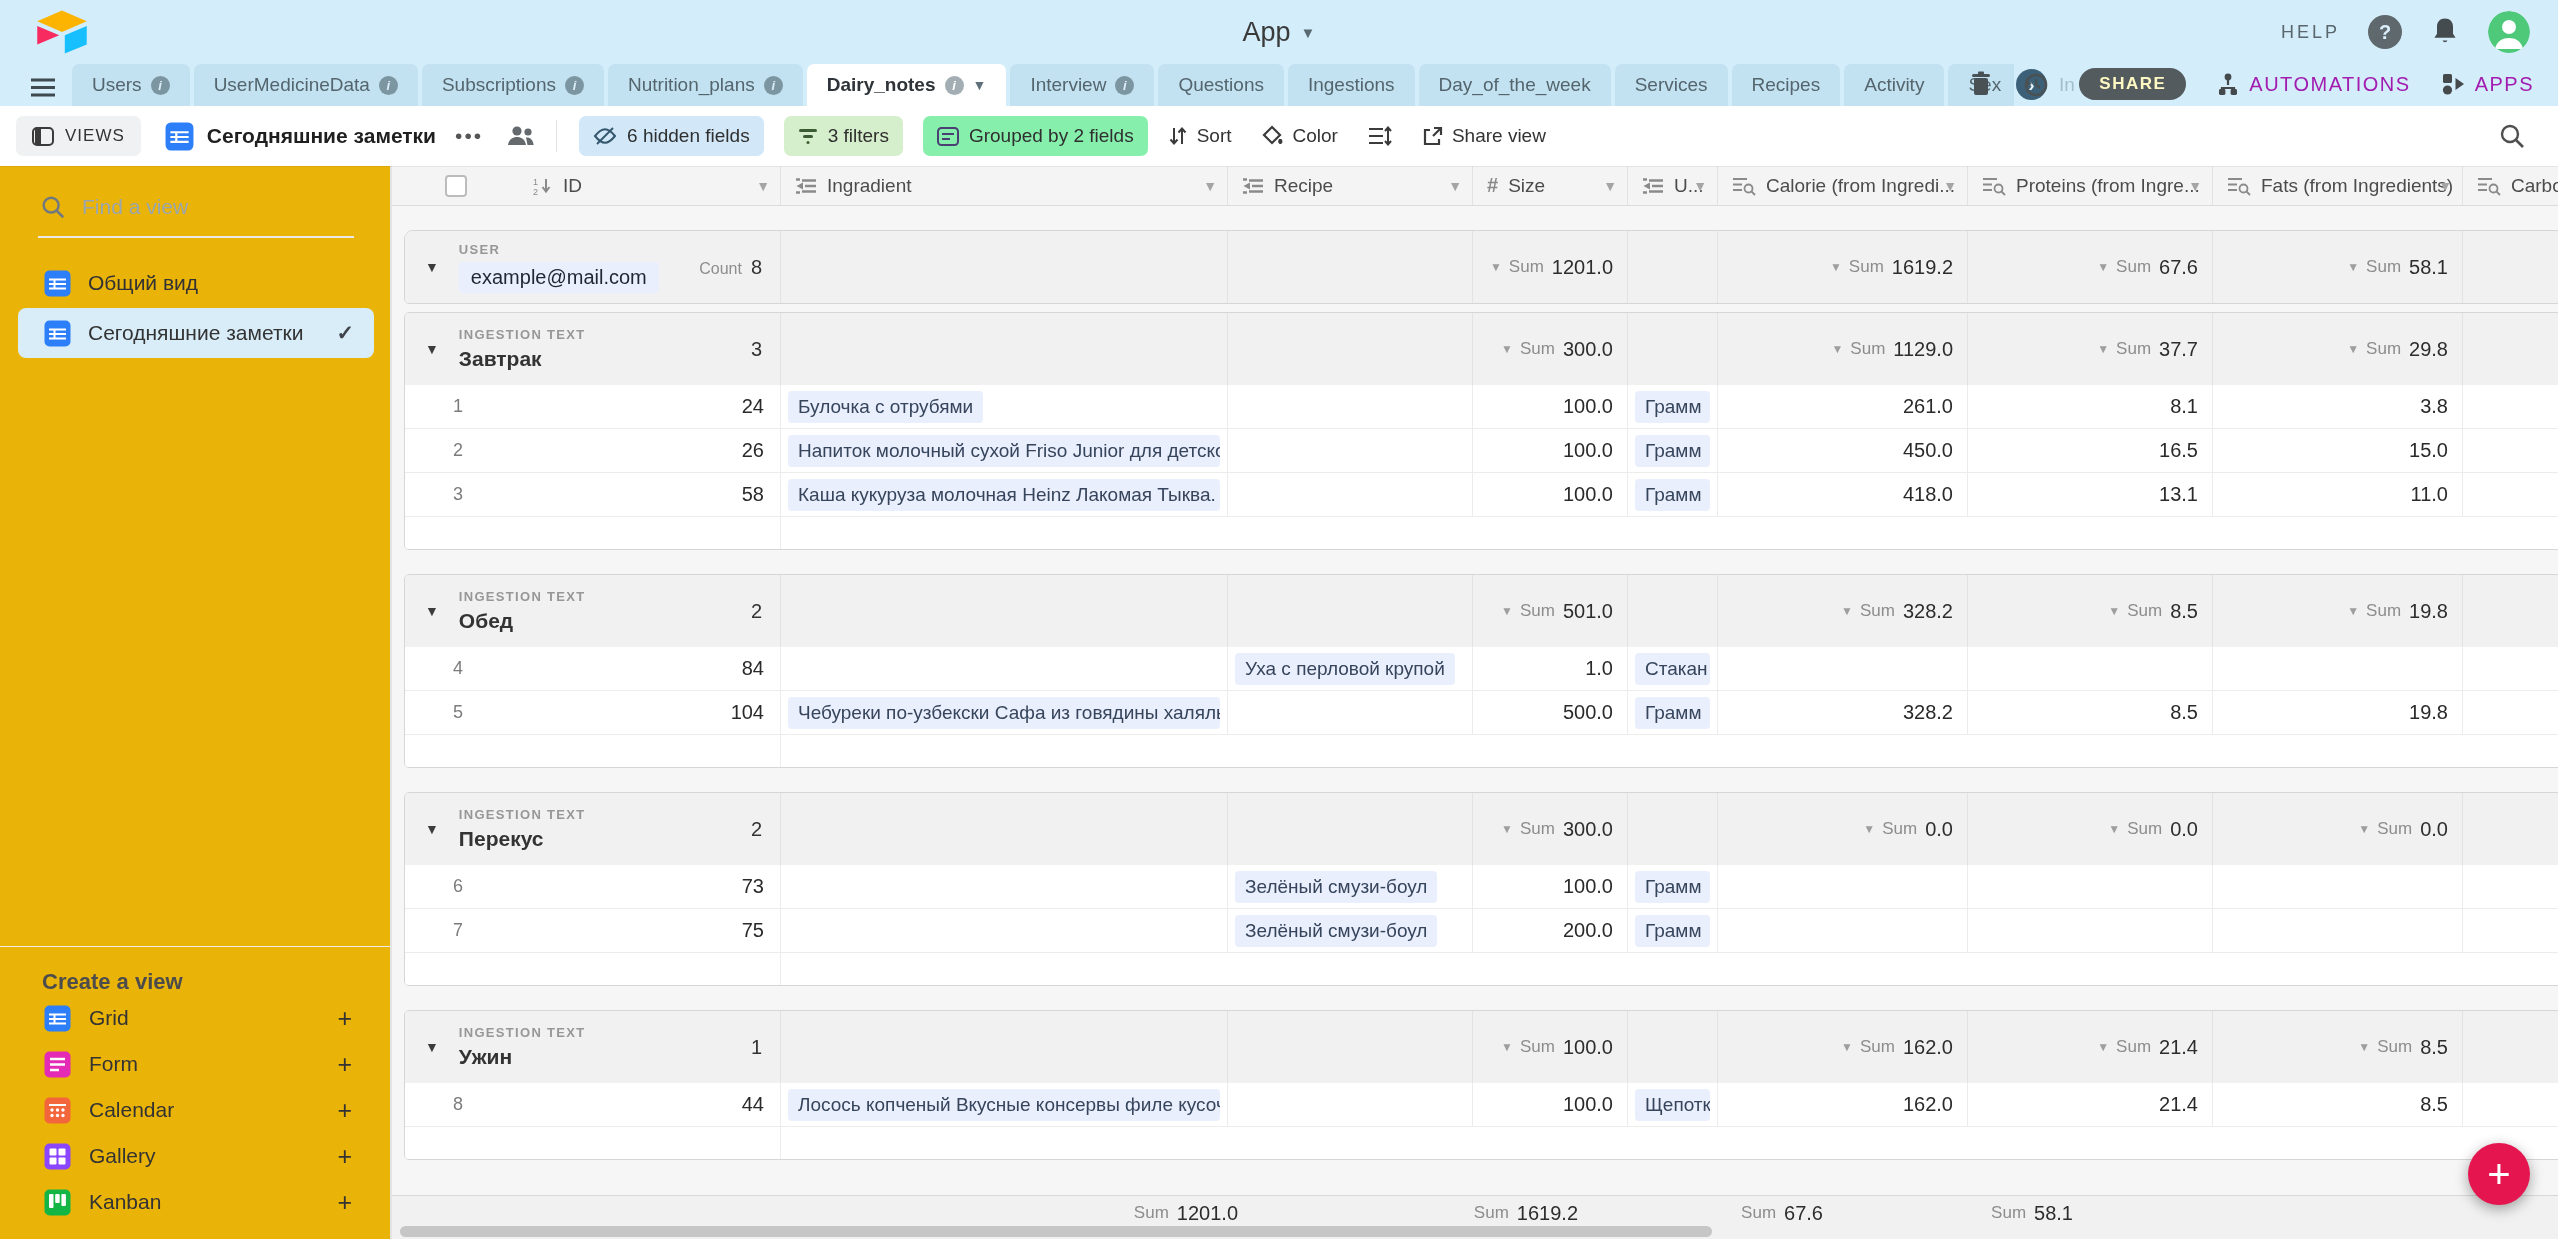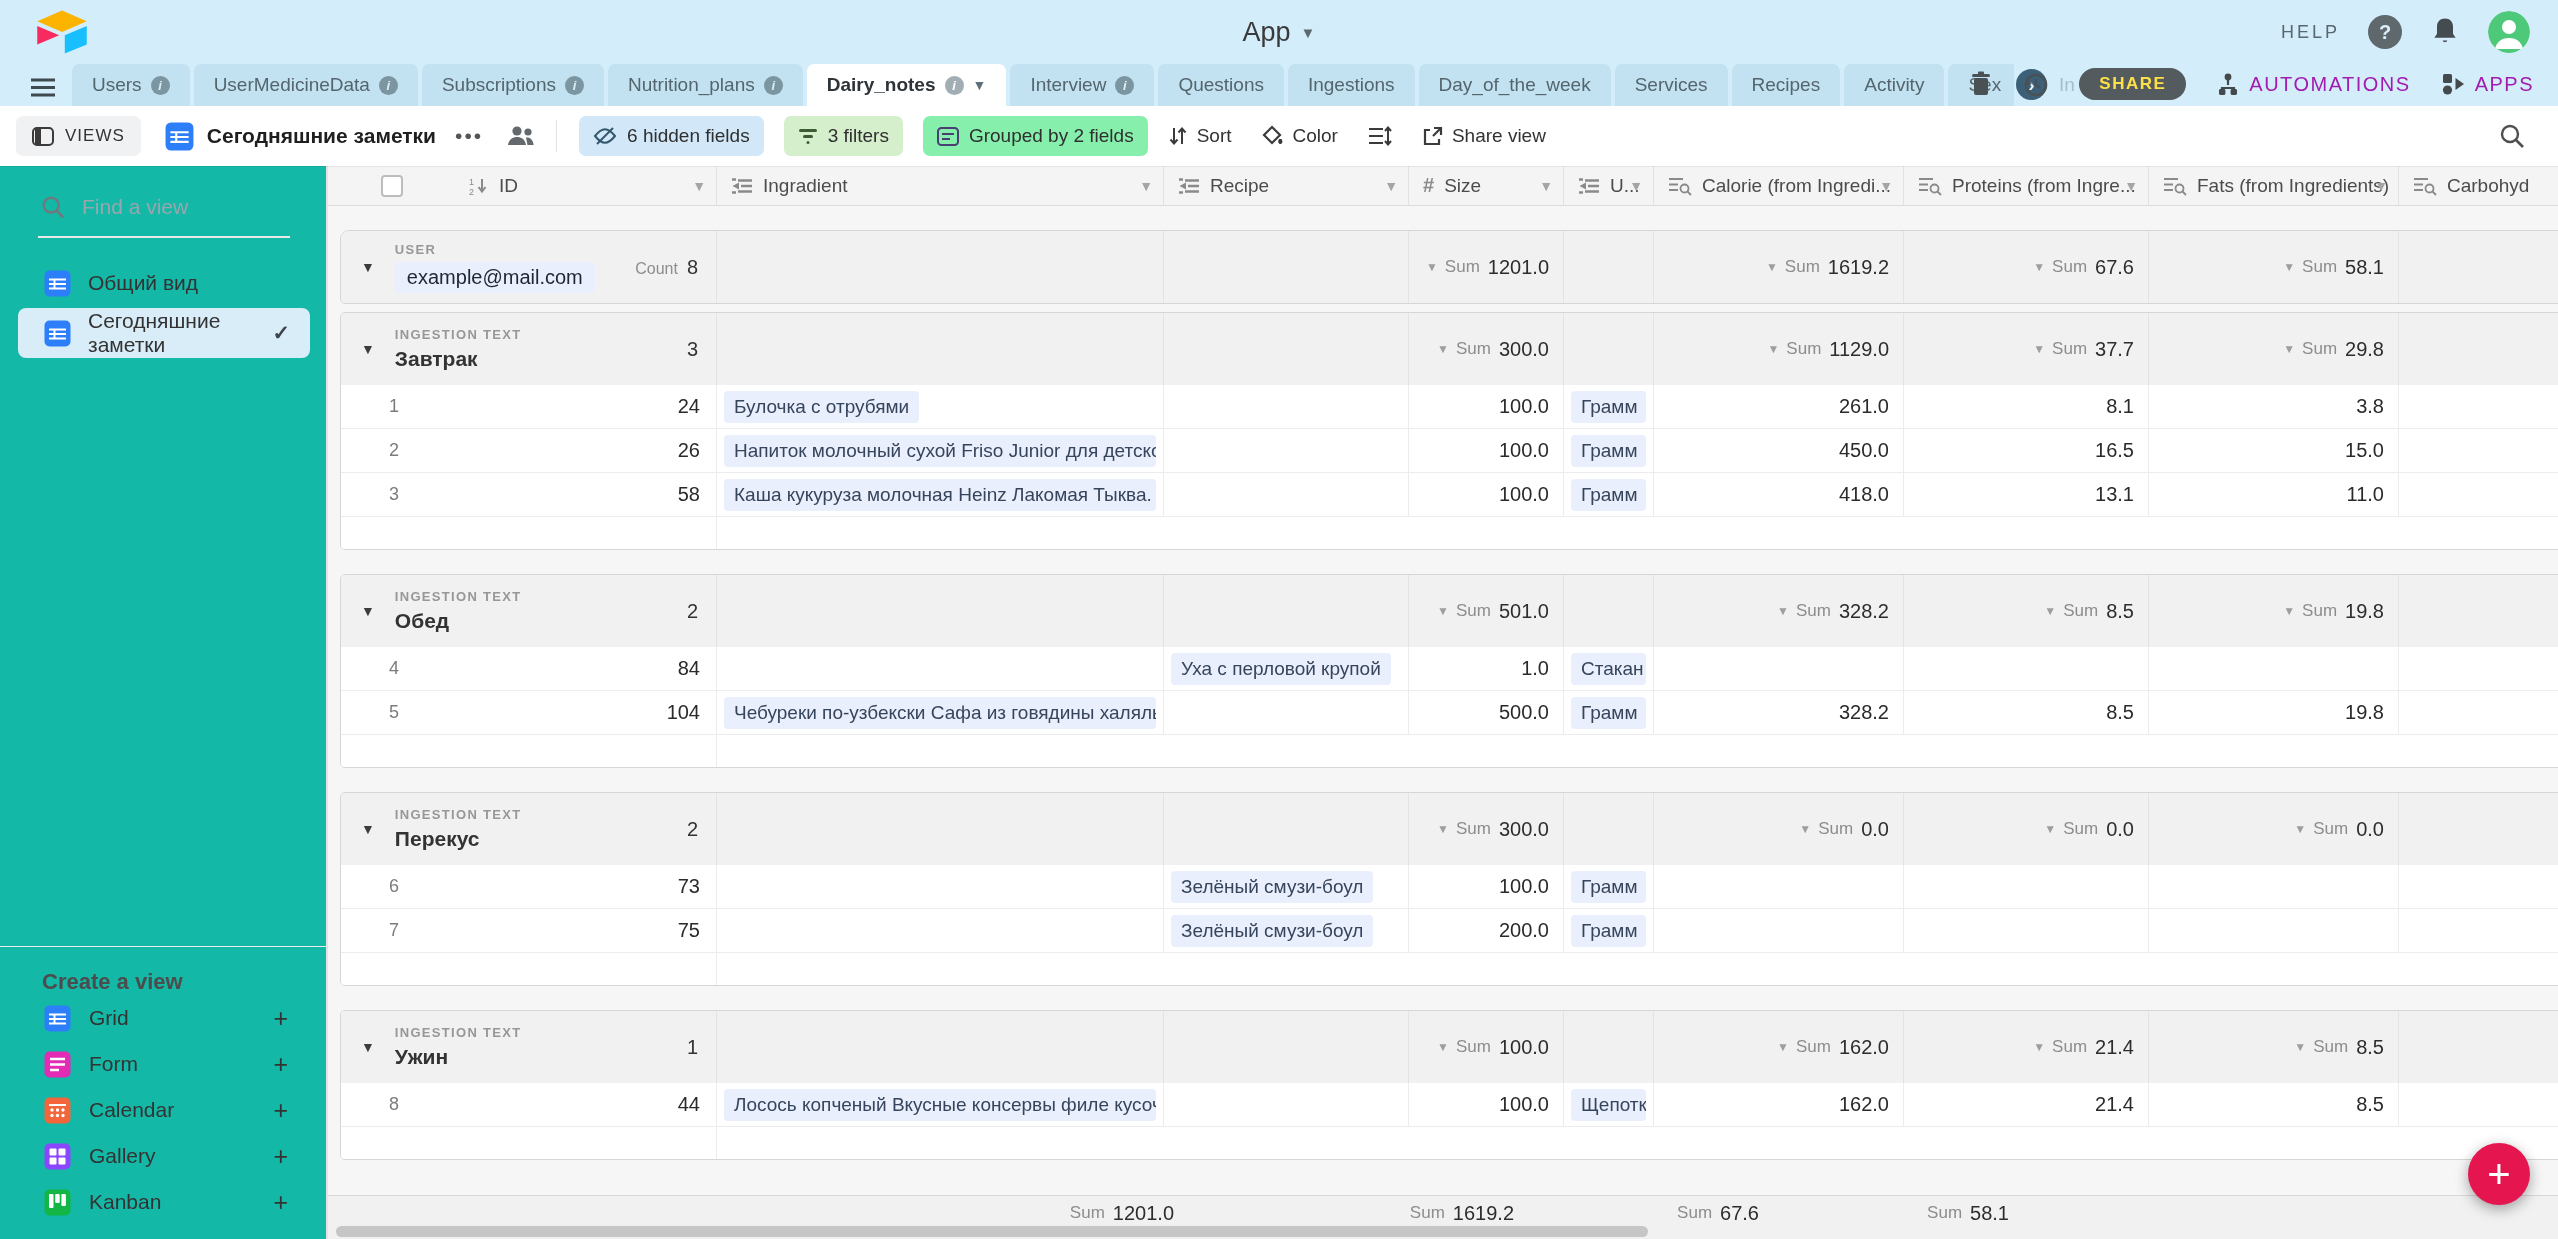--- a/index.html
+++ b/index.html
@@ -24,40 +24,40 @@
   .tab{height:42px;display:flex;align-items:center;gap:9px;padding:0 20px;background:#c3e2f1;border-radius:7px 7px 0 0;margin-right:4px;font-size:19px;color:#54656e;flex:none;}
   .tab.active{background:#fff;color:#2d3338;font-weight:bold;}
   .info-dot{width:19px;height:19px;border-radius:50%;background:#7b95a1;color:#dcedf6;font-size:13px;font-style:italic;font-weight:bold;display:inline-flex;align-items:center;justify-content:center;flex:none;}
   .tab.active .info-dot{background:#a2aeb4;color:#fff;}
   .tab-caret{color:#5d6f78;font-size:14px;}
   .tab-extras{position:absolute;left:2016px;bottom:6px;display:flex;align-items:center;gap:12px;}
   .scroll-right-btn{width:31px;height:31px;border-radius:50%;background:#3c6077;color:#e9f4fa;font-size:19px;font-weight:bold;display:flex;align-items:center;justify-content:center;}
   .ghost-tab{color:rgba(85,115,132,.38);font-size:19px;}
   .add-table-btn{width:30px;height:30px;border-radius:7px;background:#93adbb;color:#eef6fa;font-size:23px;display:flex;align-items:center;justify-content:center;}
   .tabbar-right{position:absolute;right:24px;bottom:6px;display:flex;align-items:center;gap:30px;}
-  .share-pill{background:#545b5f;color:#fde047;font-size:17px;font-weight:bold;letter-spacing:1.5px;padding:6px 20px;border-radius:999px;}
+  .share-pill{background:#545b5f;color:#fef9c3;font-size:17px;font-weight:bold;letter-spacing:1.5px;padding:6px 20px;border-radius:999px;}
   .tb-iconlabel{display:flex;align-items:center;gap:9px;font-size:20px;letter-spacing:1.5px;color:#a21caf;}
 
   
   .toolbar{height:60px;background:#fff;display:flex;align-items:center;position:relative;z-index:2;box-shadow:0 1px 0 rgba(0,0,0,.06);}
   .views-btn{margin-left:16px;display:flex;align-items:center;gap:11px;background:#f0f1f2;border-radius:7px;padding:10px 16px;font-size:17px;letter-spacing:1px;color:#333;}
   .view-title{display:flex;align-items:center;gap:13px;margin-left:24px;}
   .vt-name{font-size:21px;font-weight:bold;color:#1f1f1f;}
   .vt-dots{color:#555;font-size:21px;letter-spacing:2px;margin-left:6px;}
   .tb-divider{width:1px;height:32px;background:#e2e2e2;margin:0 22px 0 20px;}
   .pill{display:flex;align-items:center;gap:10px;border-radius:7px;padding:9px 14px;font-size:19px;color:#2f2f2f;margin-right:20px;}
   .pill-hidden{background:#d2e8f8;}
   .pill-filters{background:#d5eecb;}
   .pill-grouped{background:#86efac;}
   .tb-item{display:flex;align-items:center;gap:9px;font-size:19px;color:#333;margin-right:30px;}
   .search-btn{position:absolute;right:32px;top:50%;transform:translateY(-50%);}
 
   
   .main{display:flex;height:1073px;}
-  .sidebar{width:328px;flex:none;background:#14b8a6;border-right:2px solid #e3e3e3;position:relative;}
+  .sidebar{width:392px;flex:none;background:#eab308;border-right:2px solid #e3e3e3;position:relative;}
   .find-row{display:flex;align-items:center;gap:16px;margin:28px 36px 0 40px;}
   .find-input{border:none;outline:none;font-size:21px;color:#444;width:230px;font-family:inherit;background:transparent;}
   .find-input::placeholder{color:#9aa6ad;}
   .find-underline{height:2px;background:#e9e9e9;margin:16px 36px 0 38px;}
   .view-list{margin-top:20px;}
   .view-item{height:50px;display:flex;align-items:center;gap:17px;padding-left:44px;font-size:21px;color:#333;}
   .view-item.selected{background:#d9edf9;border-radius:8px;margin:0 16px 0 18px;padding-left:26px;padding-right:20px;}
   .view-check{margin-left:auto;color:#3e4449;font-size:21px;font-weight:bold;}
   .create-block{position:absolute;left:0;right:0;bottom:14px;border-top:1px solid #ececec;padding-top:22px;}
   .create-heading{margin-left:42px;font-size:22px;color:#4c4c4c;font-weight:bold;}

